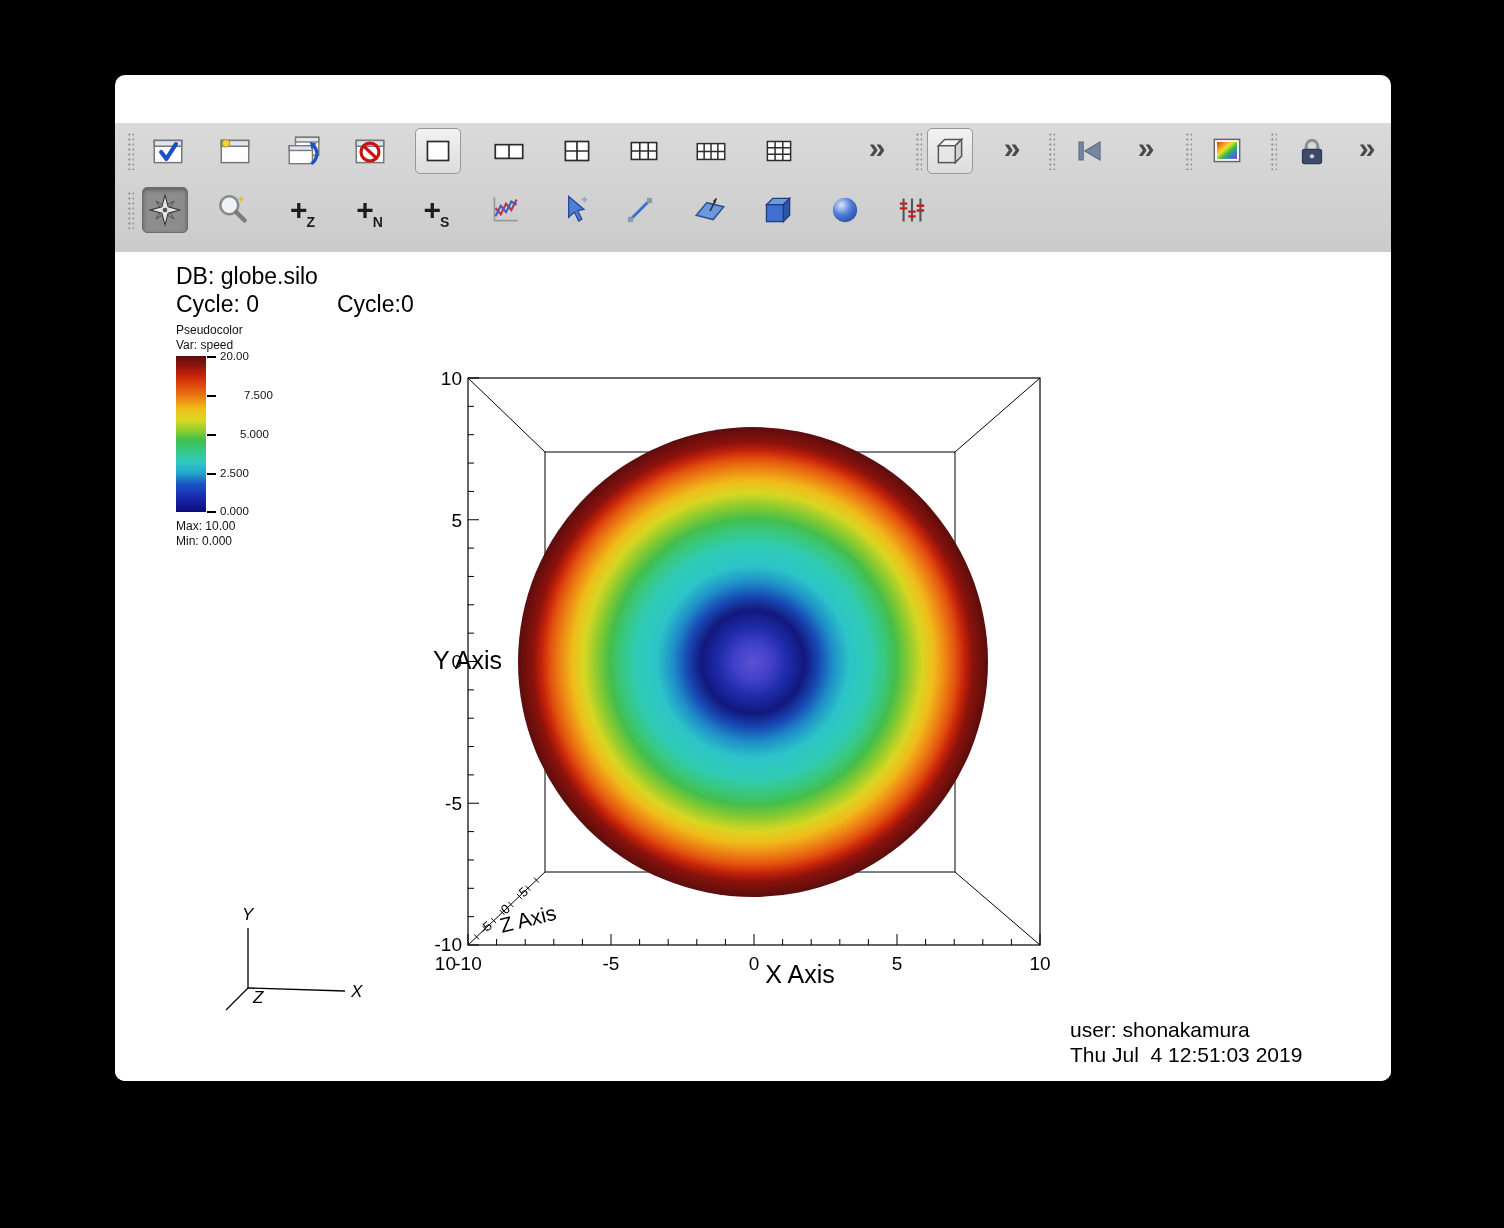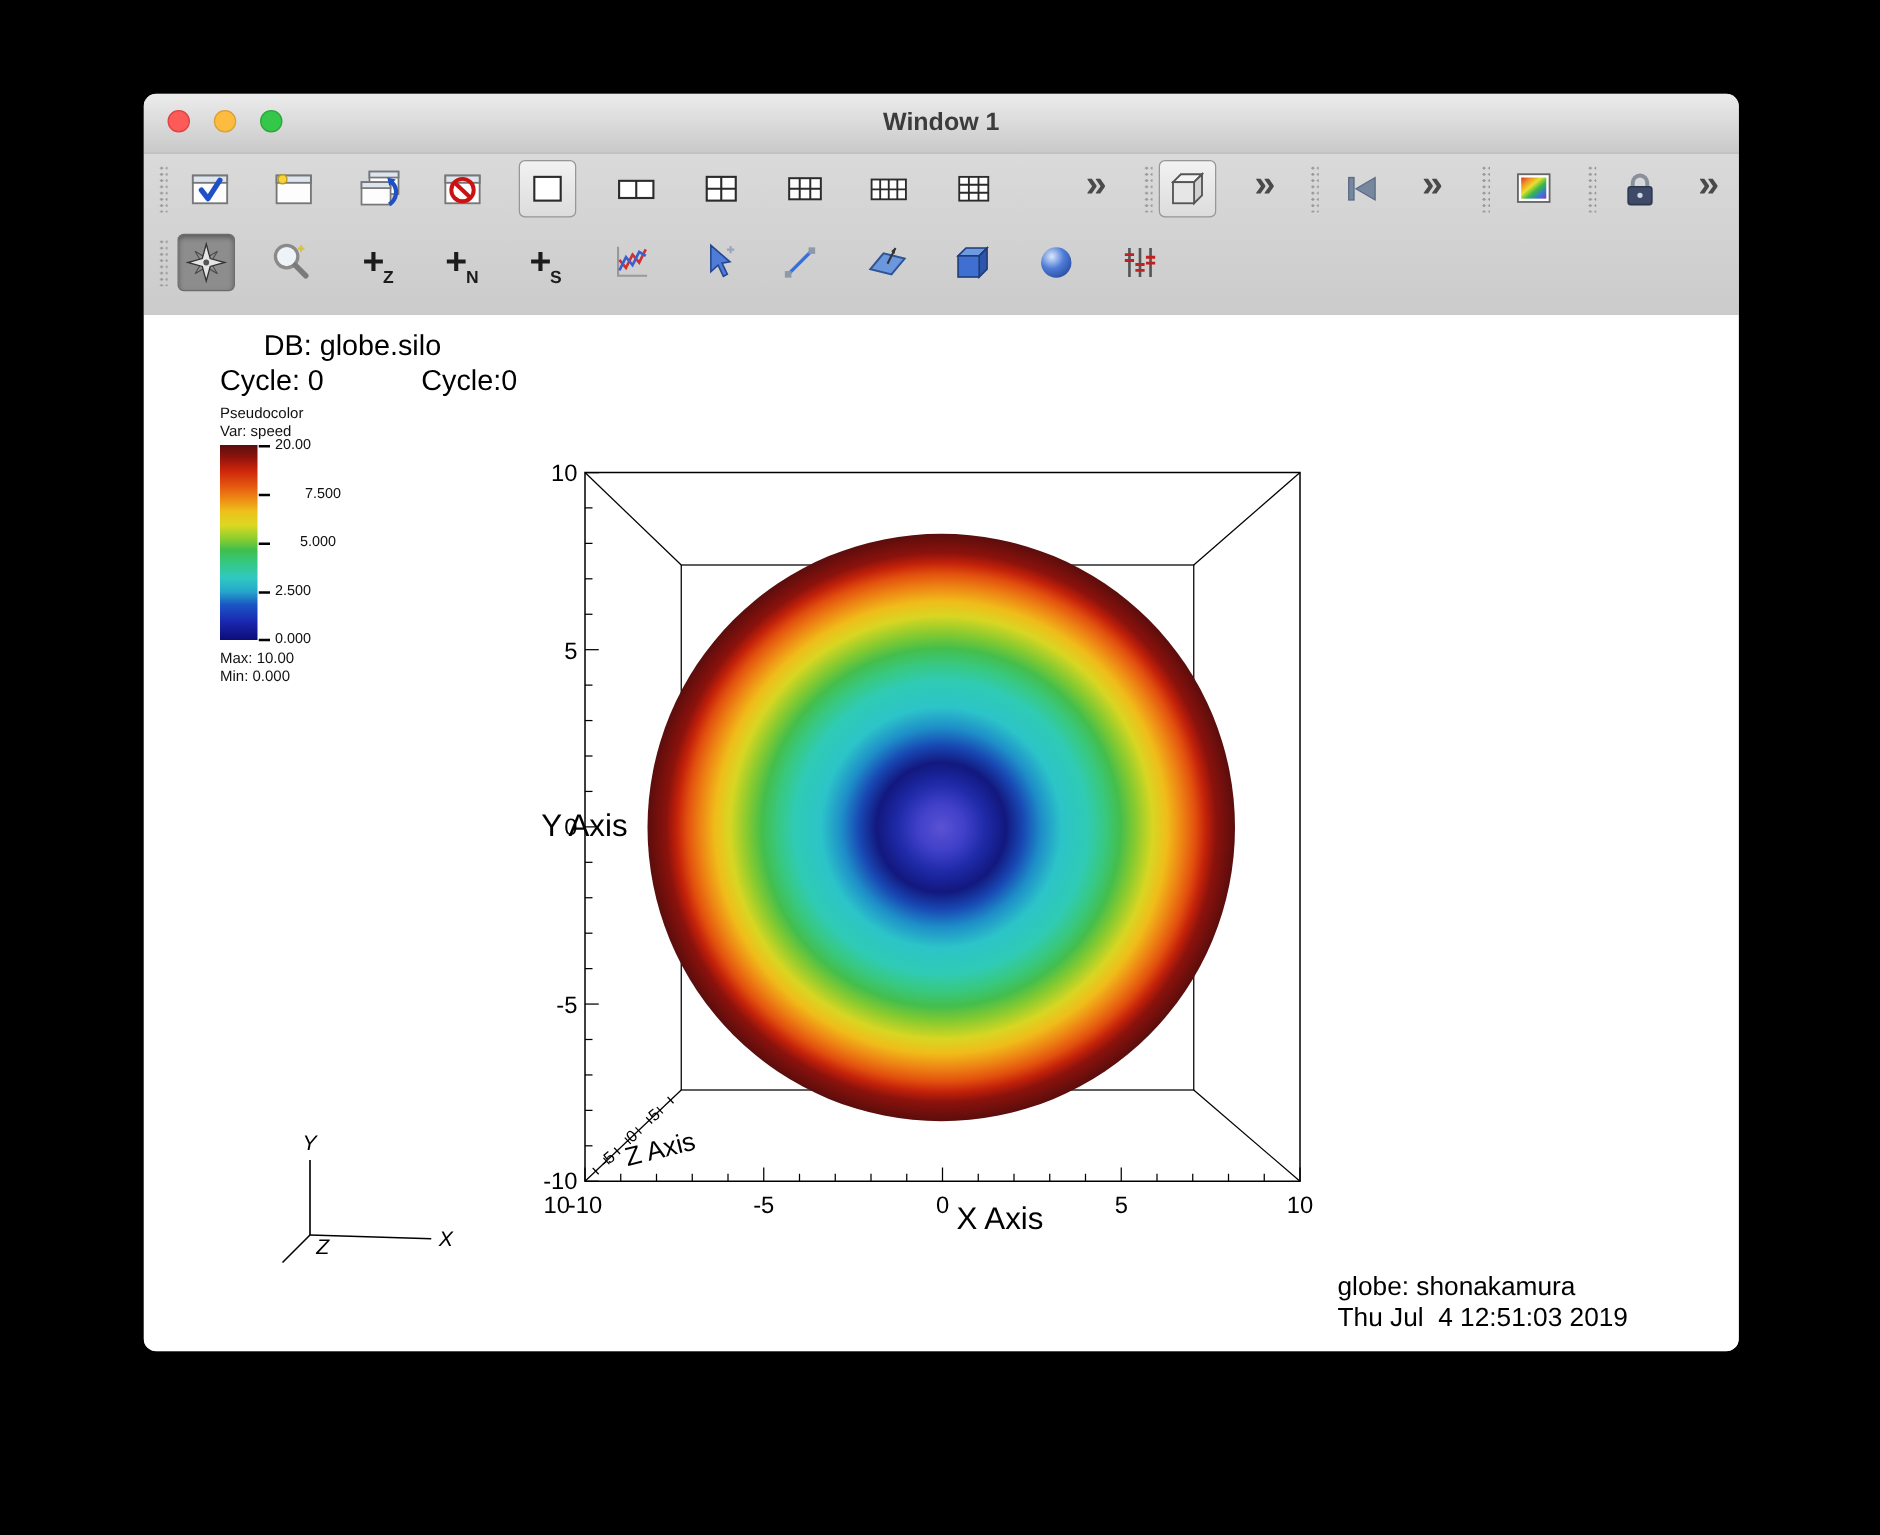--- a/index.html
+++ b/index.html
@@ -50,26 +50,20 @@
   .footer-text { font-size:21px; }
   svg text { fill:#000; }
   .plot-svg { position:absolute; left:0; top:0; }
 </style>
 </head>
 <body>
 
 <div class="stage">
   <div class="app-window">
 
-    <div class="titlebar">
-      <div class="light red"></div>
-      <div class="light yellow"></div>
-      <div class="light green"></div>
-      <div class="title-text">Window 1</div>
-    </div>
 
     <div class="toolbars">
 
       <div class="row1">
         <div class="handle" style="left:12px"></div>
 
         <div class="tb" style="left:30px">
           <svg width="38" height="38" viewBox="0 0 36 36">
             <rect x="5" y="8" width="26" height="21" fill="#fdfdfd" stroke="#777" stroke-width="1.4"></rect>
             <rect x="5" y="8" width="26" height="5.5" fill="#dde6f0" stroke="#777" stroke-width="1.4"></rect>
@@ -444,37 +438,37 @@
           <line x1="133" y1="736" x2="230" y2="739"></line>
           <line x1="133" y1="736" x2="111" y2="758"></line>
         </g>
         <g font-size="17" font-style="italic">
           <text x="127" y="668">Y</text>
           <text x="236" y="745">X</text>
           <text x="138" y="751">Z</text>
         </g>
       </svg>
 
-      <div class="vp-text db-info" style="left:61px; top:11px;margin-left:35px;">DB: globe.silo</div>
+      <div class="vp-text db-info" style="left:61px; top:11px;">DB: globe.silo</div>
       <div class="vp-text db-info" style="left:61px; top:39px;text-align:right;">Cycle: 0</div>
       <div class="vp-text db-info" style="left:222px; top:39px;">Cycle:0</div>
 
       <div class="vp-text legend-small" style="left:61px; top:71px;">Pseudocolor</div>
       <div class="vp-text legend-small" style="left:61px; top:86px;">Var: speed</div>
       <div class="legend-bar" style="background: linear-gradient(rgb(90, 13, 13) 0%, rgb(149, 21, 12) 7%, rgb(204, 37, 10) 13%, rgb(226, 80, 14) 20%, rgb(238, 132, 20) 27%, rgb(238, 192, 26) 34%, rgb(220, 216, 34) 41%, rgb(140, 206, 46) 48%, rgb(63, 190, 78) 54%, rgb(53, 200, 126) 60%, rgb(47, 201, 192) 68%, rgb(37, 168, 204) 75%, rgb(26, 85, 196) 82%, rgb(27, 42, 178) 90%, rgb(12, 12, 120) 100%);"></div>
       <div class="legend-tick" style="top:104px;"></div>
       <div class="legend-tick" style="top:143px;"></div>
       <div class="legend-tick" style="top:182px;"></div>
       <div class="legend-tick" style="top:221px;"></div>
       <div class="legend-tick" style="top:259px;"></div>
       <div class="legend-ticklabel" style="top:98px;">20.00</div>
       <div class="legend-ticklabel" style="top:137px;margin-left:24px;">7.500</div>
       <div class="legend-ticklabel" style="top:176px;padding-left:20px;">5.000</div>
       <div class="legend-ticklabel" style="top:215px;">2.500</div>
       <div class="legend-ticklabel" style="top:253px;">0.000</div>
       <div class="vp-text legend-small" style="left:61px; top:267px;">Max: 10.00</div>
       <div class="vp-text legend-small" style="left:61px; top:282px;">Min: 0.000</div>
 
-      <div class="vp-text footer-text" style="left:955px; top:766px;">globe: shonakamura</div>
+      <div class="vp-text footer-text" style="left:955px; top:766px;">user: shonakamura</div>
       <div class="vp-text footer-text" style="left:955px; top:791px;">Thu Jul  4 12:51:03 2019</div>
     </div>
   </div>
 </div>
 
 </body></html>

